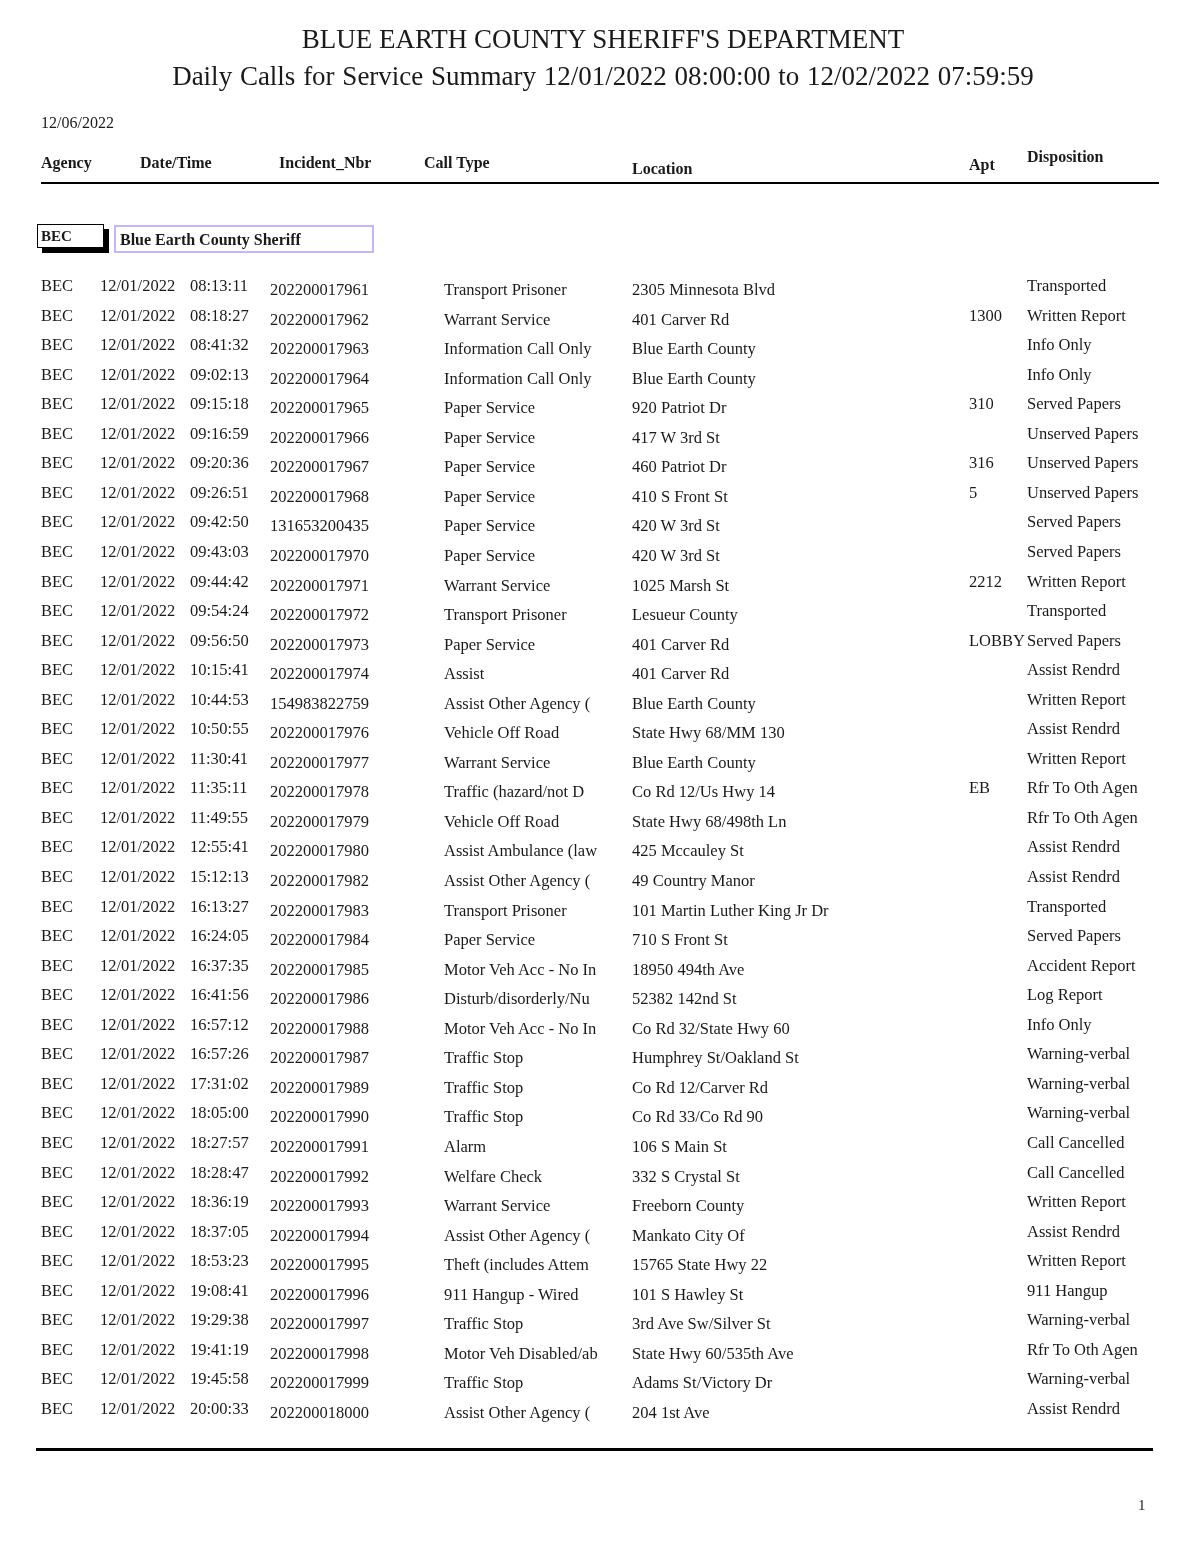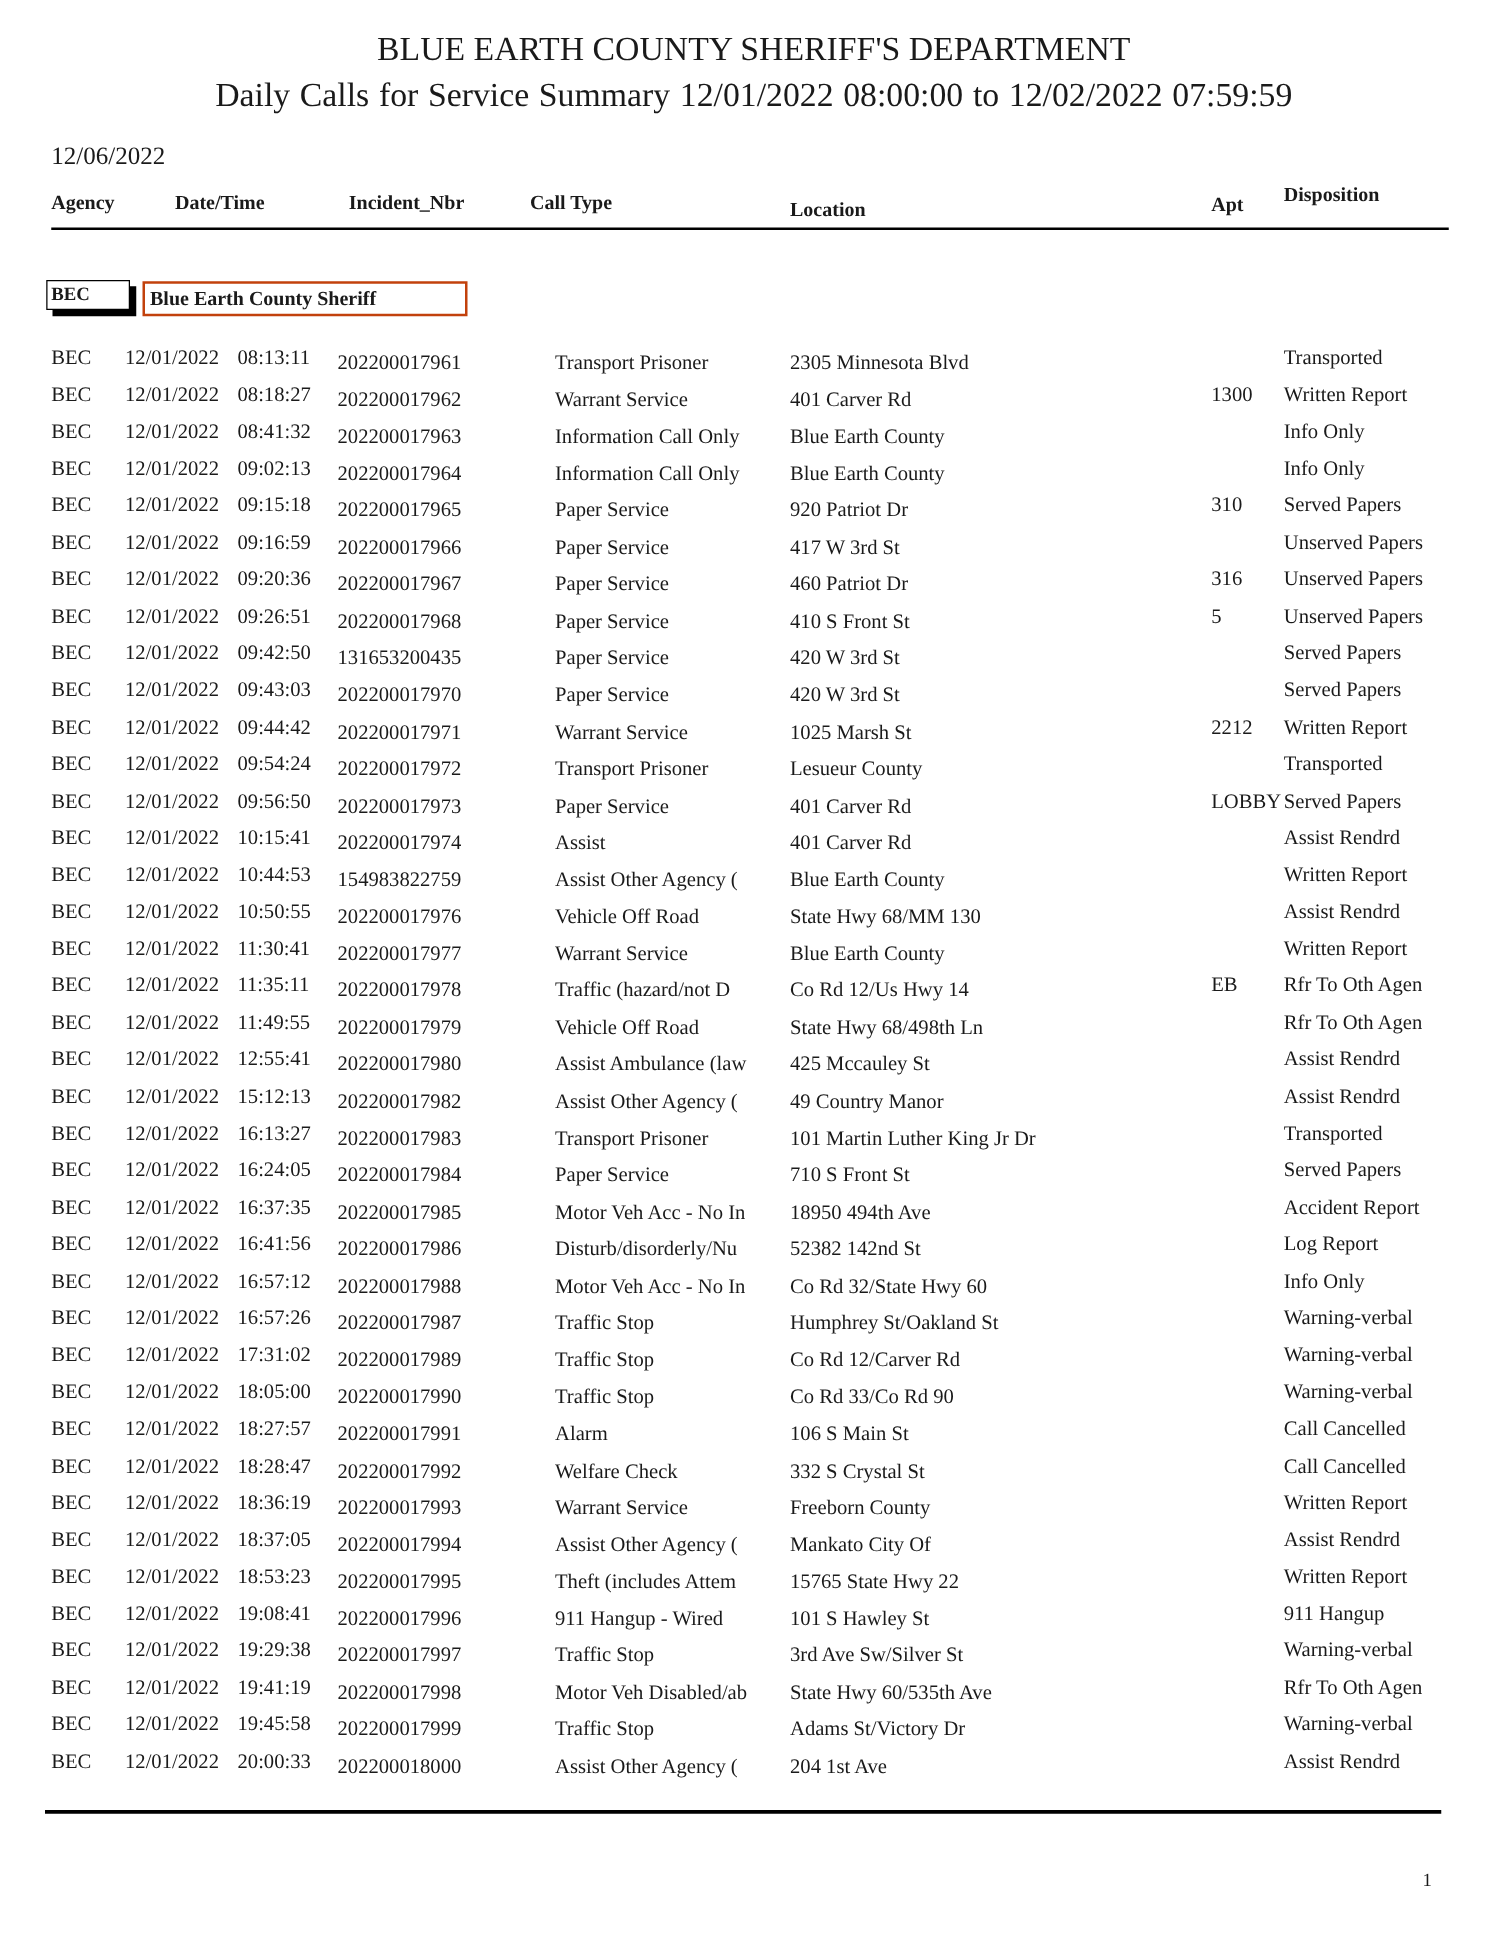--- a/index.html
+++ b/index.html
@@ -8,35 +8,35 @@
     font-family: "Liberation Serif", "DejaVu Serif", serif; color: #1a1a1a;
   }
   .title1 {
     position: absolute; top: 24px; left: 0; width: 1206px; text-align: center;
     font-size: 27px; letter-spacing: 0px;
   }
   .title2 {
     position: absolute; top: 61px; left: 0; width: 1206px; text-align: center;
     font-size: 27px; word-spacing: 1px;
   }
-  .print-date { position: absolute; top: 114px; left: 41px; font-size: 20px; }
+  .print-date { position: absolute; top: 114px; left: 41px; font-size: 16px; }
   .hdr { position: absolute; font-weight: bold; font-size: 16px; }
   .hdr-rule {
     position: absolute; top: 182px; left: 41px; width: 1118px; height: 0;
     border-top: 2.5px solid #000;
   }
   .agency-box {
     position: absolute; top: 224px; left: 37px; width: 62px; height: 22px;
     border: 1.5px solid #000; background: #fff; box-shadow: 5px 5px 0 #000;
     font-weight: bold; font-size: 15px; padding-left: 3px; line-height: 22px;
     box-sizing: content-box;
   }
   .agency-name-box {
     position: absolute; top: 225px; left: 114px; width: 252px; height: 24px;
-    border: 2px solid #c2410c; background: #fff;
+    border: 2px solid #c4b5fd; background: #fff;
     font-weight: bold; font-size: 16px; padding-left: 4px; line-height: 26px;
   }
   .row { position: absolute; left: 0; width: 1200px; height: 29px; font-size: 16.5px; }
   .row span { position: absolute; white-space: nowrap; }
   .c-agency { left: 41px; top: 0; }
   .c-date { left: 100px; top: 0; }
   .c-time { left: 190px; top: 0; }
   .c-inc { left: 270px; top: 4px; }
   .c-type { left: 444px; top: 4px; }
   .c-loc { left: 632px; top: 4px; text-align: center; }

